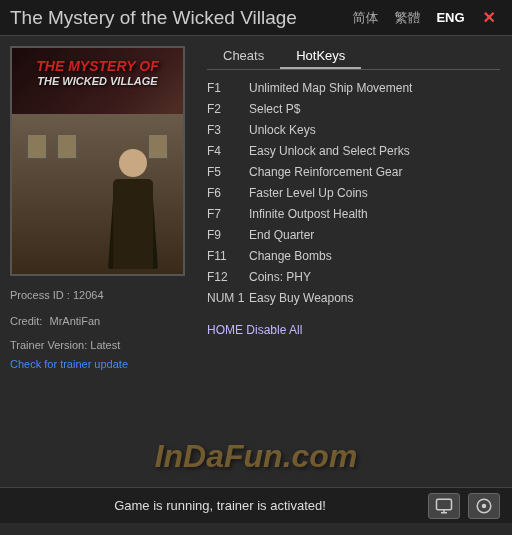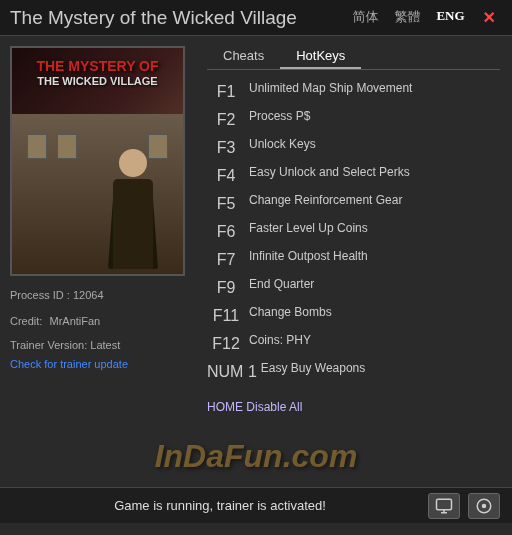--- a/index.html
+++ b/index.html
@@ -21,22 +21,22 @@
       padding: 0 10px;
       border-bottom: 1px solid #444;
     }
     #title-text {
       color: #ccc;
       font-size: 19px;
       flex: 1;
     }
     #lang-bar {
       display: flex;
+      align-items: center;
       gap: 8px;
-      font-family: Liberation Serif, serif;
     }
     .lang-btn {
       color: #aaa;
       font-size: 13px;
       cursor: pointer;
       padding: 2px 4px;
     }
     .lang-btn.active {
       color: #fff;
       font-weight: bold;
@@ -69,20 +69,21 @@
     #game-image {
       width: 175px;
       height: 230px;
       background: linear-gradient(135deg, #1a0a0a 0%, #3a1a1a 40%, #5a3a2a 70%, #4a4a5a 100%);
       border: 2px solid #555;
       position: relative;
       overflow: hidden;
       display: flex;
       align-items: center;
       justify-content: center;
+      font-style: italic;
     }
 
     .game-image-title {
       position: absolute;
       top: 10px;
       left: 50%;
       transform: translateX(-50%);
       text-align: center;
       width: 100%;
     }
@@ -199,22 +200,21 @@
     #hotkeys-list li {
       color: #ccc;
       font-size: 12px;
       line-height: 1.75;
       display: flex;
       gap: 4px;
     }
     #hotkeys-list li .key {
       color: #ccc;
       min-width: 38px;
-      font-size: 16px;
-      text-align: center;
+      font-size: 12px;
     }
     #hotkeys-list li .action {
       color: #ccc;
       font-size: 12px;
     }
 
     .hotkeys-spacer {
       height: 10px;
     }
 
@@ -337,21 +337,21 @@
       <div class="tab active">HotKeys</div>
     </div>
 
     <ul id="hotkeys-list">
     <li>
           <span class="key">F1</span>
           <span class="action">Unlimited Map Ship Movement</span>
         </li>
         <li>
           <span class="key">F2</span>
-          <span class="action">Process P$</span>
+          <span class="action">Select P$</span>
         </li>
         <li>
           <span class="key">F3</span>
           <span class="action">Unlock Keys</span>
         </li>
         <li>
           <span class="key">F4</span>
           <span class="action">Easy Unlock and Select Perks</span>
         </li>
         <li>

